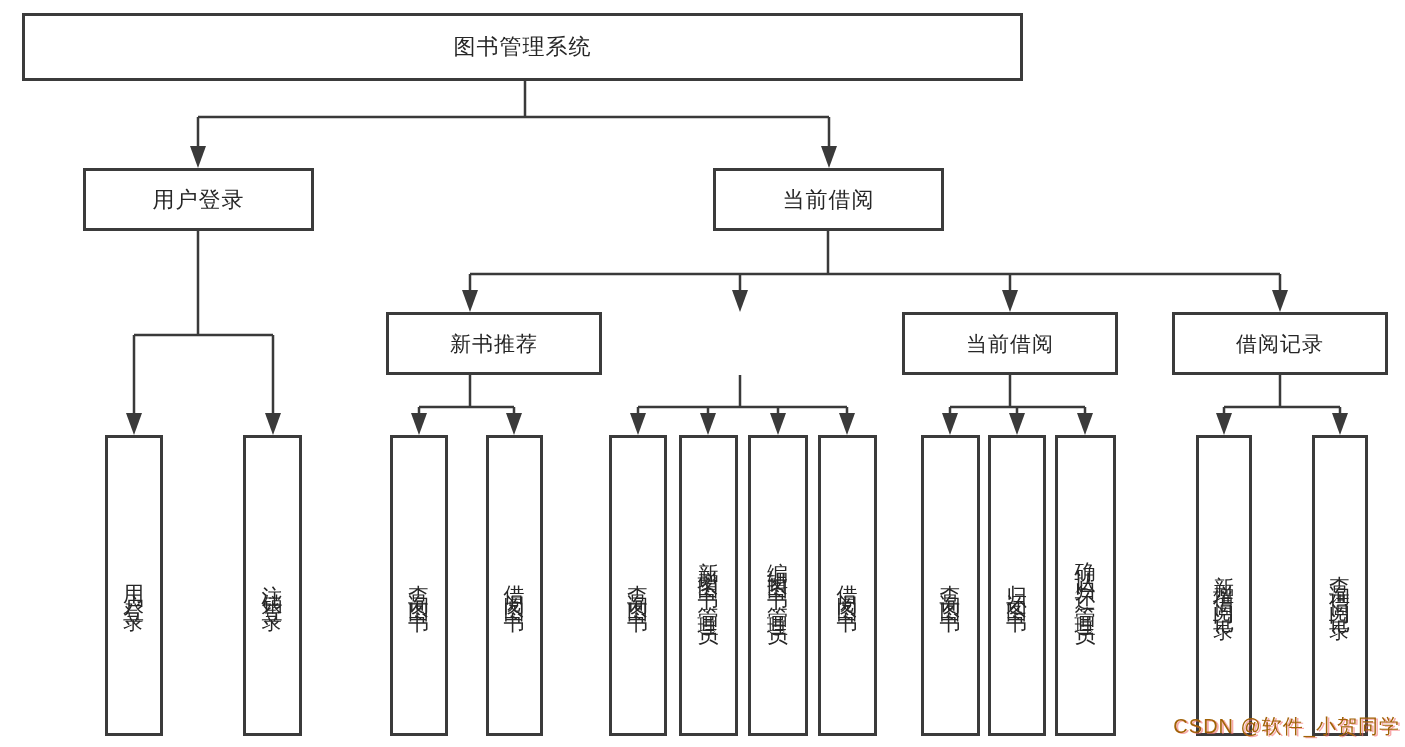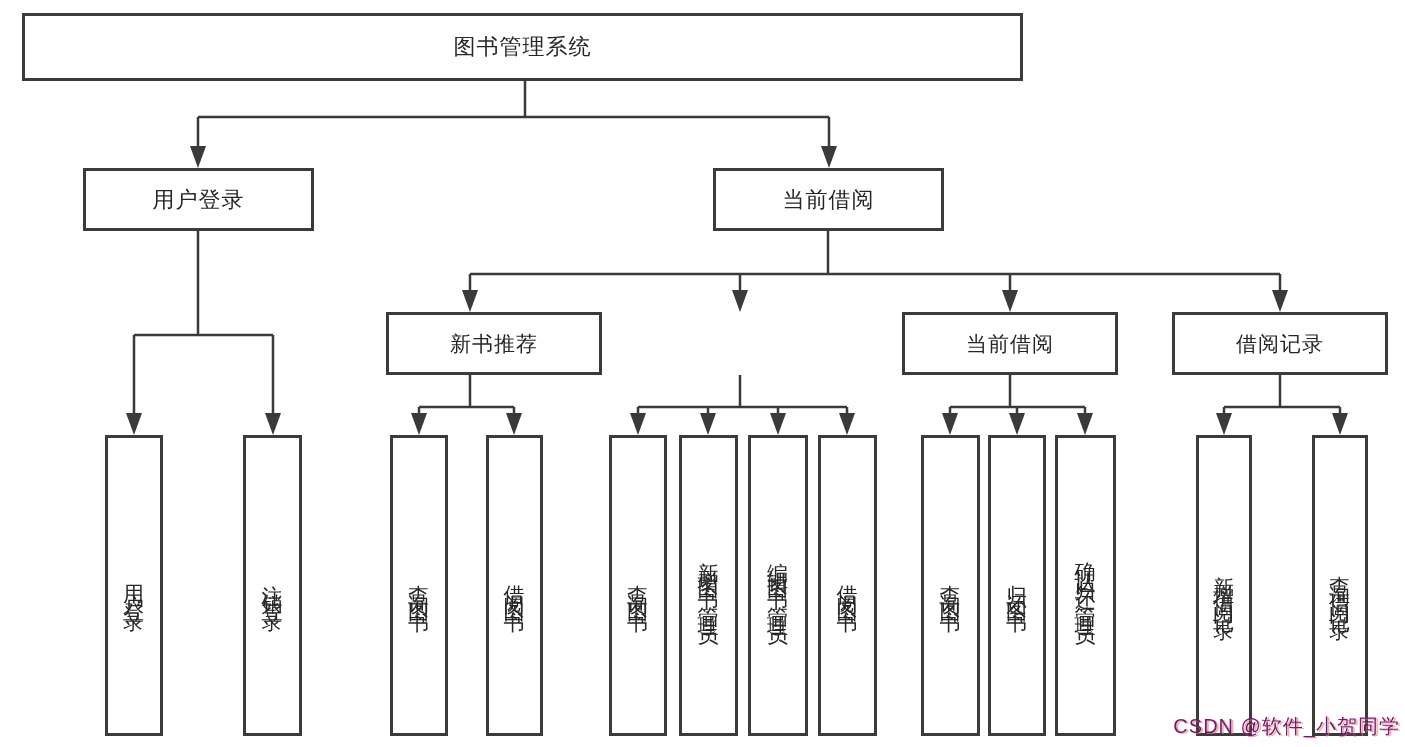--- a/index.html
+++ b/index.html
@@ -40,21 +40,21 @@
     letter-spacing:9px;
     line-height:1;
     color:#262626;
     white-space:nowrap;
   }
   .watermark{
     position:absolute;
     right:5px;bottom:7px;
     font-size:20px;
     letter-spacing:1px;
-    color:#701a75;
+    color:#a16207;
     text-shadow:2px 1px 0 rgba(244,112,112,0.6);
     white-space:nowrap;
   }
   .wire{stroke:#3a3a3a;stroke-width:2.5;fill:none;}
   .arrow{fill:#3a3a3a;stroke:none;}
 </style>
 </head>
 <body>
 
 <div id="stage">

